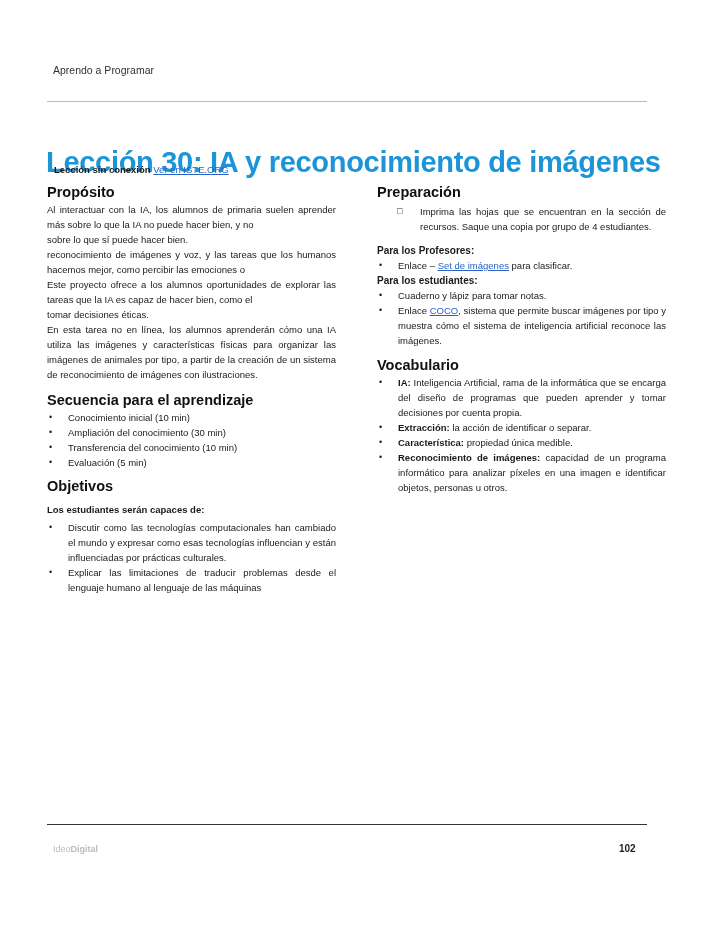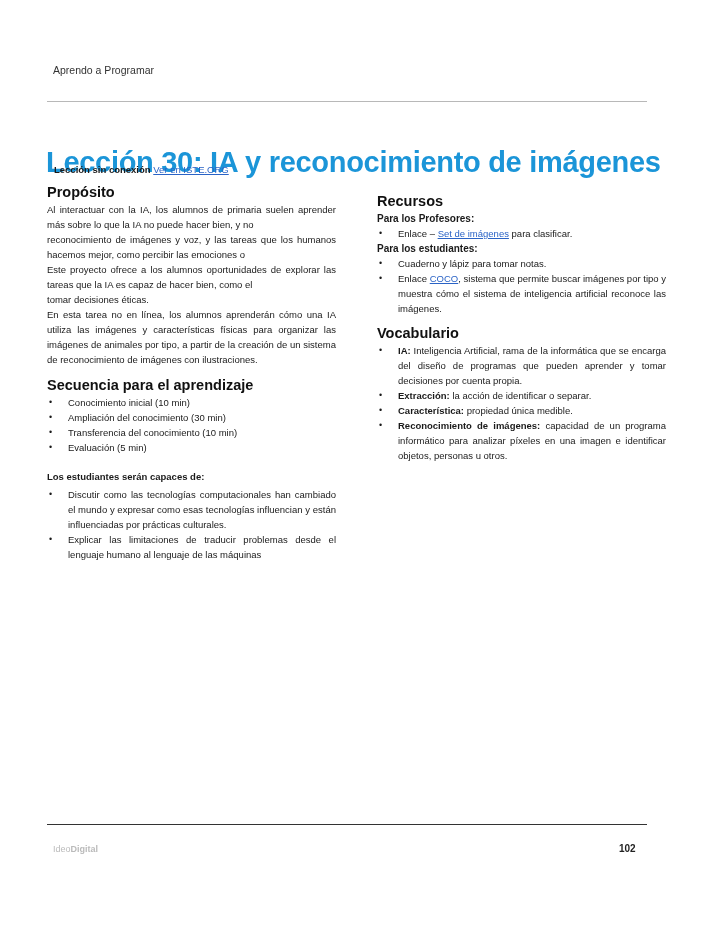--- a/index.html
+++ b/index.html
@@ -72,51 +72,58 @@
 <div class="subtitle">
   <b>Lección sin conexión</b>
   <a class="link" href="#">Ver en ISTE.ORG</a>
 </div>
 
 <div class="col col-left">
 
   <div class="section">
     <h2>Propósito</h2>
     <p>Al interactuar con la IA, los alumnos de primaria suelen aprender más sobre lo que la IA no puede hacer bien, y no</p>
+    <p class="nojust">sobre lo que sí puede hacer bien.</p>
     <p>reconocimiento de imágenes y voz, y las tareas que los humanos hacemos mejor, como percibir las emociones o</p>
     <p>Este proyecto ofrece a los alumnos oportunidades de explorar las tareas que la IA es capaz de hacer bien, como el</p>
     <p class="nojust">tomar decisiones éticas.</p>
     <p>En esta tarea no en línea, los alumnos aprenderán cómo una IA utiliza las imágenes y características físicas para organizar las imágenes de animales por tipo, a partir de la creación de un sistema de reconocimiento de imágenes con ilustraciones.</p>
   </div>
 
   <div class="section" style="margin-top:10px;">
     <h2>Secuencia para el aprendizaje</h2>
     <ul>
       <li><span class="bullet">•</span><span>Conocimiento inicial (10 min)</span></li>
       <li><span class="bullet">•</span><span>Ampliación del conocimiento (30 min)</span></li>
       <li><span class="bullet">•</span><span>Transferencia del conocimiento (10 min)</span></li>
       <li><span class="bullet">•</span><span>Evaluación (5 min)</span></li>
     </ul>
   </div>
 
   <div class="section" style="margin-top:8px;">
+    <h2>Objetivos</h2>
     <div class="gap-sm"></div>
     <p class="subhead" style="font-size:9.5px; margin-bottom:3px;">Los estudiantes serán capaces de:</p>
     <ul>
       <li><span class="bullet">•</span><span>Discutir como las tecnologías computacionales han cambiado el mundo y expresar como esas tecnologías influencian y están influenciadas por prácticas culturales.</span></li>
       <li><span class="bullet">•</span><span>Explicar las limitaciones de traducir problemas desde el lenguaje humano al lenguaje de las máquinas</span></li>
     </ul>
   </div>
 </div>
 
 <div class="col col-right">
 
+  <div class="section">
+    <h2>Preparación</h2>
+    <ul style="margin-top:4px;">
+      <li class="square"><span class="bullet">□</span><span>Imprima las hojas que se encuentran en la sección de recursos. Saque una copia por grupo de 4 estudiantes.</span></li>
+    </ul>
+  </div>
 
   <div class="section" style="margin-top:9px;">
-    <h2>Recursos</h2>
     <p class="subhead">Para los Profesores:</p>
     <ul>
       <li><span class="bullet">•</span><span>Enlace – </span><a class="link" href="#">Set de imágenes</a><span> para clasificar.</span></li>
     </ul>
     <p class="subhead">Para los estudiantes:</p>
     <ul>
       <li><span class="bullet">•</span><span>Cuaderno y lápiz para tomar notas.</span></li>
       <li><span class="bullet">•</span><span>Enlace </span><a class="link" href="#">COCO</a><span>, sistema que permite buscar imágenes por tipo y muestra cómo el sistema de inteligencia artificial reconoce las imágenes.</span></li>
     </ul>
   </div>

